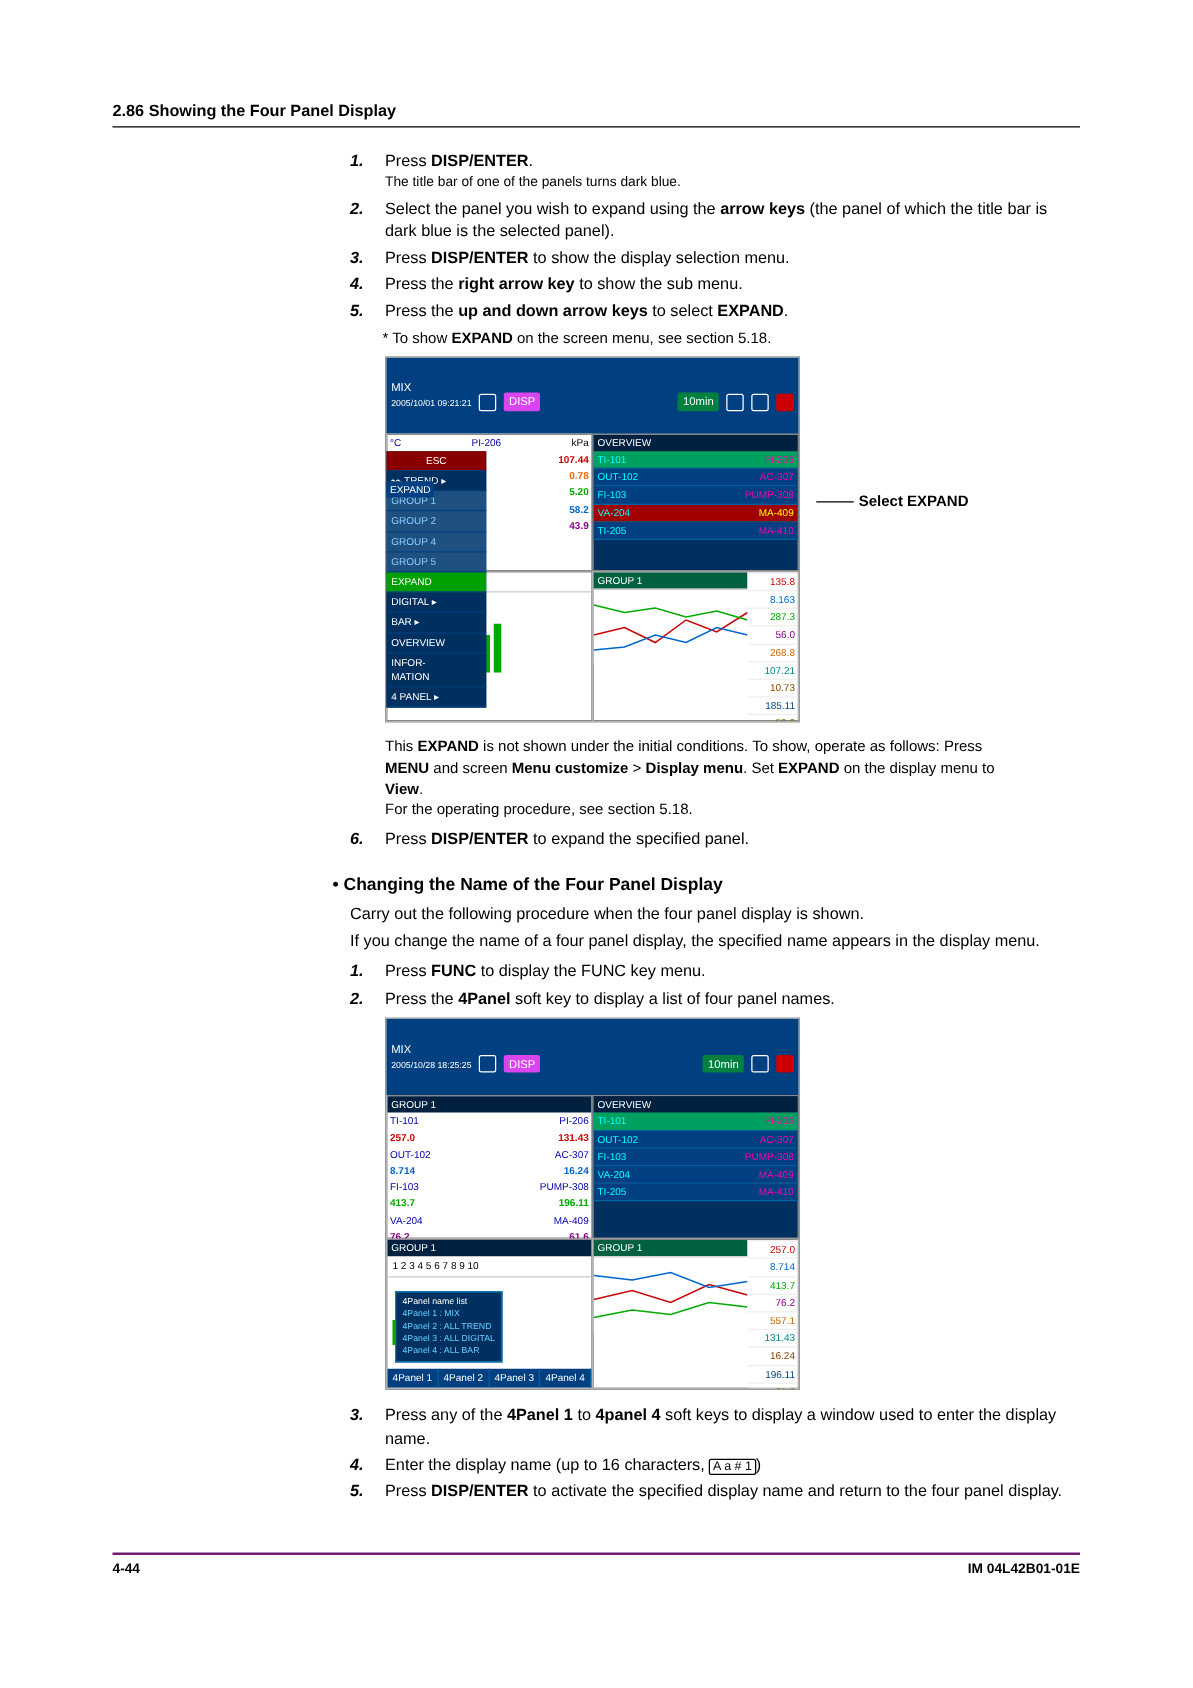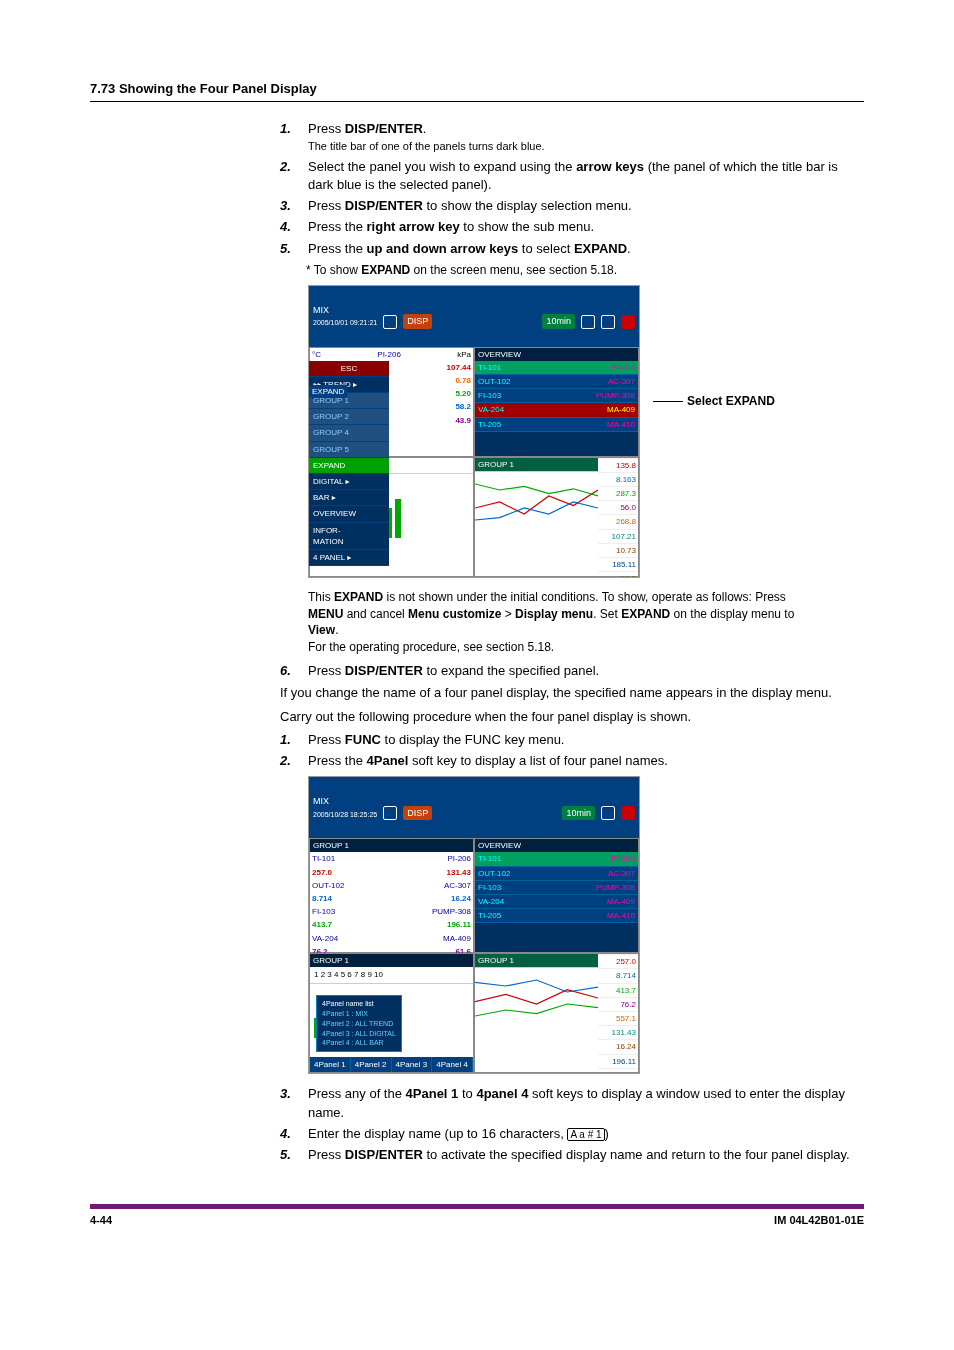--- a/index.html
+++ b/index.html
@@ -71,21 +71,21 @@
     background: #004080;
     color: #fff;
     font-size: 9px;
     padding: 18px 4px;
     display: flex;
     align-items: flex-end;
     gap: 6px;
   }
   .titlebar .spacer { flex: 1; }
   .titlebar .chip {
-    background: #c2410c;
+    background: #d946ef;
     padding: 1px 4px;
     border-radius: 2px;
   }
   .titlebar .iconbox {
     display:inline-block; width:12px; height:12px; border:1px solid #fff; border-radius:2px;
   }
   .panel-grid {
     display: grid;
     grid-template-columns: 1fr 1fr;
   }
@@ -154,29 +154,29 @@
   }
   .keycap {
     border:1px solid #000; padding:0 2px; font-size:10px; border-radius:2px;
   }
   .footer {
     margin-top: 40px;
     display: flex;
     justify-content: space-between;
     font-size: 11px;
     font-weight: bold;
-    border-top: 5px solid #701a75;
+    border-top: 2px solid #701a75;
     padding-top: 4px;
   }
   strong { font-weight: bold; }
 </style>
 </head>
 <body>
 
-<div class="section-header">7.73  Showing the Four Panel Display</div>
+<div class="section-header">2.86  Showing the Four Panel Display</div>
 
 <div class="content">
 
 
   <ol class="steps">
     <li><span class="num">1.</span>
       <span><span>Press </span><strong>DISP/ENTER</strong><span>.</span></span>
       <div class="sub">The title bar of one of the panels turns dark blue.</div>
     </li>
     <li><span class="num">2.</span>
@@ -320,32 +320,33 @@
         </div>
         <div style="position:absolute;left:0;top:38px;background:#004080;color:#fff;font-size:8px;padding:1px 3px;">EXPAND</div>
       </div>
     </div>
     <div class="callout" style="left:345px; top:108px;">
       <span class="line"></span><span>Select EXPAND</span>
     </div>
   </div>
 
   <div class="below-note">
-    <span>This </span><strong>EXPAND</strong><span> is not shown under the initial conditions. To show, operate as follows: Press </span><strong>MENU</strong><span> and cancel </span><strong>Menu customize</strong><span> &gt; </span><strong>Display menu</strong><span>. Set </span><strong>EXPAND</strong><span> on the display menu to </span><strong>View</strong><span>.</span><br>
+    <span>This </span><strong>EXPAND</strong><span> is not shown under the initial conditions. To show, operate as follows: Press </span><strong>MENU</strong><span> and screen </span><strong>Menu customize</strong><span> &gt; </span><strong>Display menu</strong><span>. Set </span><strong>EXPAND</strong><span> on the display menu to </span><strong>View</strong><span>.</span><br>
     <span>For the operating procedure, see section 5.18.</span>
   </div>
 
   <ol class="steps">
     <li><span class="num">6.</span>
       <span>Press </span><strong>DISP/ENTER</strong><span> to expand the specified panel.</span>
     </li>
   </ol>
 
+  <div class="bullet-heading" style="margin-top:18px">Changing the Name of the Four Panel Display</div>
+  <div style="margin-bottom:4px">Carry out the following procedure when the four panel display is shown.</div>
   <div style="margin-bottom:6px">If you change the name of a four panel display, the specified name appears in the display menu.</div>
-  <div style="margin-bottom:4px">Carry out the following procedure when the four panel display is shown.</div>
 
   <ol class="steps">
     <li><span class="num">1.</span>
       <span>Press </span><strong>FUNC</strong><span> to display the FUNC key menu.</span>
     </li>
     <li><span class="num">2.</span>
       <span>Press the </span><strong>4Panel</strong><span> soft key to display a list of four panel names.</span>
     </li>
   </ol>
 

